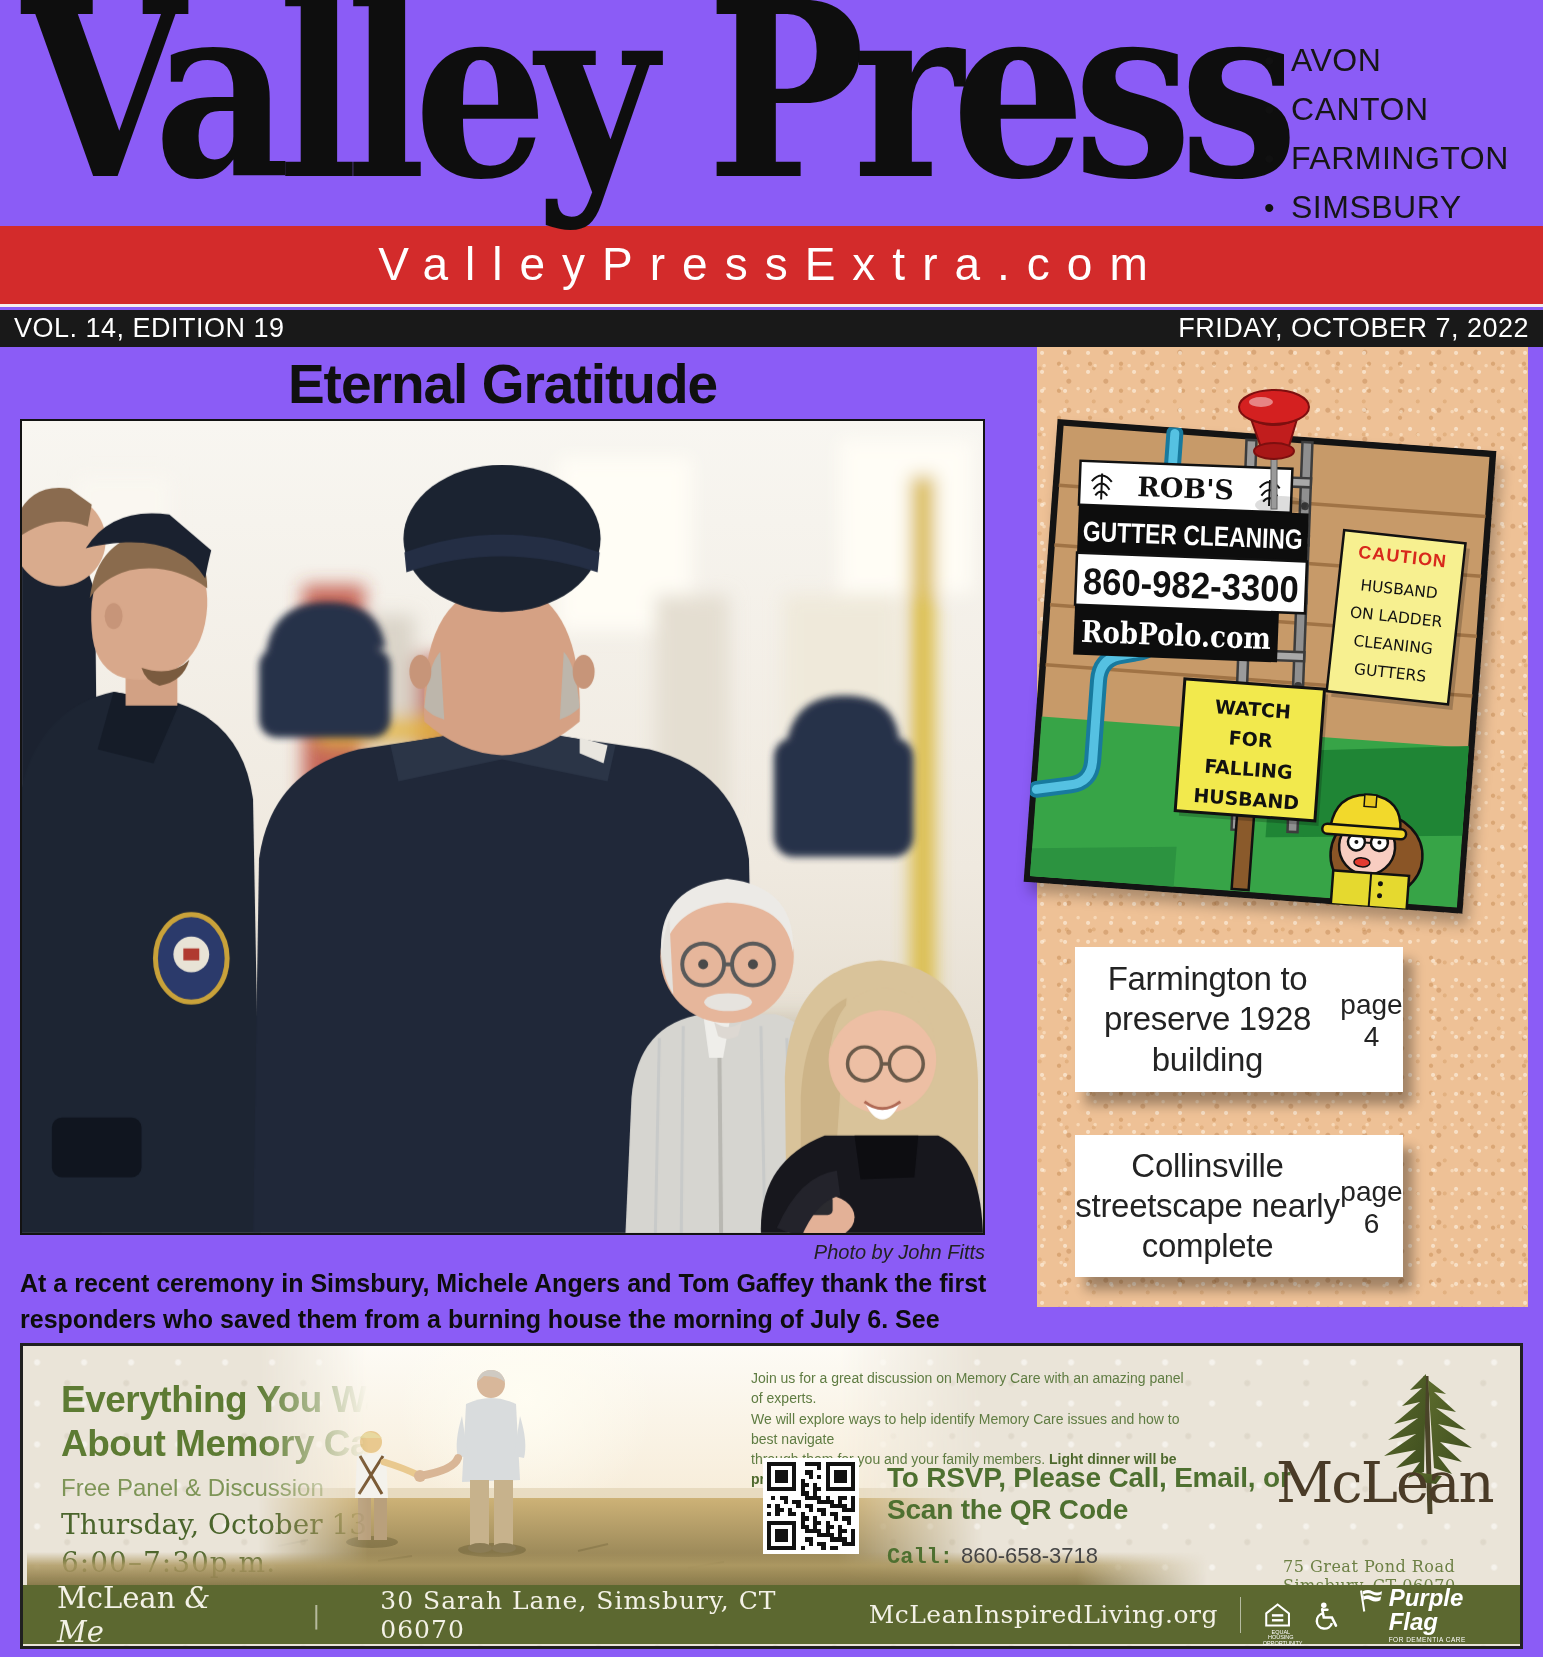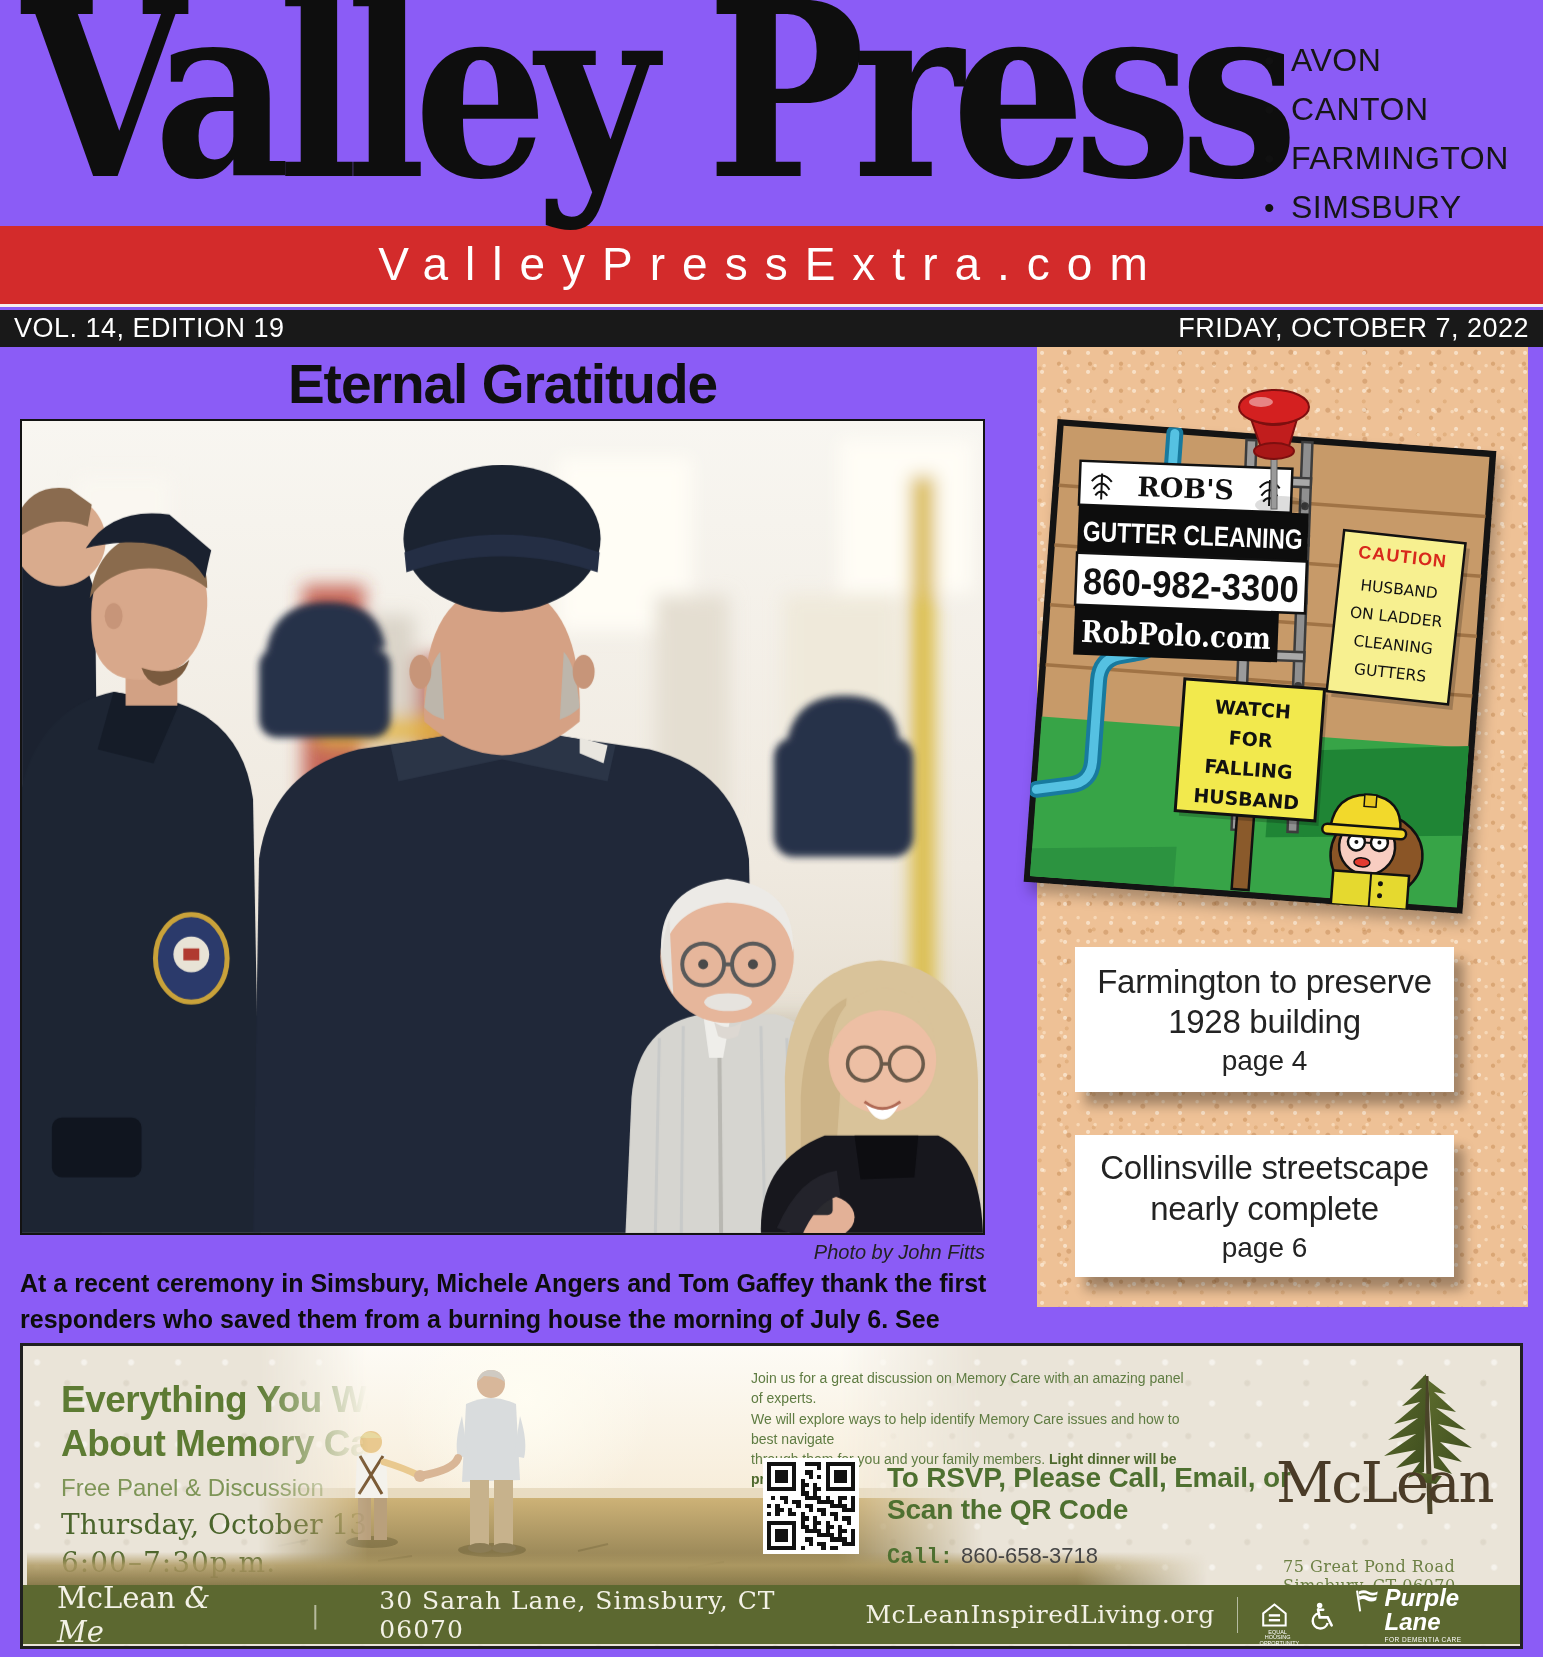--- a/index.html
+++ b/index.html
@@ -45,22 +45,22 @@
       radial-gradient(circle at 71% 62%, rgba(186,122,62,.38) 1.6px, transparent 2.6px),
       radial-gradient(circle at 42% 81%, rgba(255,238,214,.5) 1.2px, transparent 2.2px),
       radial-gradient(circle at 86% 18%, rgba(173,112,56,.33) 2px, transparent 3px),
       radial-gradient(circle at 10% 65%, rgba(206,146,86,.35) 1.6px, transparent 2.4px);
     background-size:23px 19px, 31px 27px, 17px 23px, 37px 29px, 27px 33px;
   }
   .cartoon{ position:absolute; left:20px; top:88px; width:440px; height:464px;
     transform:rotate(4.2deg); transform-origin:50% 0; box-shadow:6px 10px 14px rgba(0,0,0,.28); }
   .cartoon svg{ display:block; width:100%; height:100%; }
   .pushpin{ position:absolute; left:182px; top:38px; width:110px; height:136px; z-index:5; }
-  .note-card{ position:absolute; left:38px; width:379px; background:#fff;
-    box-shadow:10px 13px 11px rgba(0,0,0,.32); display:flex; flex-direction:column;
+  .note-card{ position:absolute; left:38px; width:328px; background:#fff;
+    box-shadow:10px 13px 11px rgba(0,0,0,.32); display:flex; flex-direction:row;
     align-items:center; justify-content:center; text-align:center; color:#232323; }
   .note-1{ top:600px; height:145px; }
   .note-2{ top:788px; height:142px; }
   .note-title{ font-size:33px; line-height:1.22; font-weight:500; letter-spacing:-.3px; width:360px; }
   .note-page{ font-size:28px; margin-top:3px; }
 
   
   .ad{ position:absolute; left:20px; top:1343px; width:1503px; height:306px;
     border:3px solid #202020;
     background-color:#eae4d8;
@@ -658,21 +658,21 @@
               <path d="M16 16 a9.5 9.5 0 1 0 11 12" stroke="#fff" stroke-width="3" fill="none"></path>
             </svg>
         </span>
         <span class="purpleflag">
           <svg class="pf-flag" viewBox="0 0 34 30">
               <path d="M5 2 L9 28" stroke="#fff" stroke-width="2.5"></path>
               <path d="M7 3 Q14 0 19 3 Q25 6 31 3 L29 14 Q23 17 17 14 Q12 11 8 14 Z" fill="#fff"></path>
               <path d="M8 8 Q14 5 19 8 Q25 11 30 8" stroke="#5c6830" stroke-width="2.5" fill="none"></path>
             </svg>
           <span>
-            <span class="pf-text">Purple Lane</span>
+            <span class="pf-text">Purple Flag</span>
             <div class="pf-sub">FOR DEMENTIA CARE</div>
           </span>
         </span>
       </span>
     </div>
   </div>
 
 </div>
 
 </body></html>

